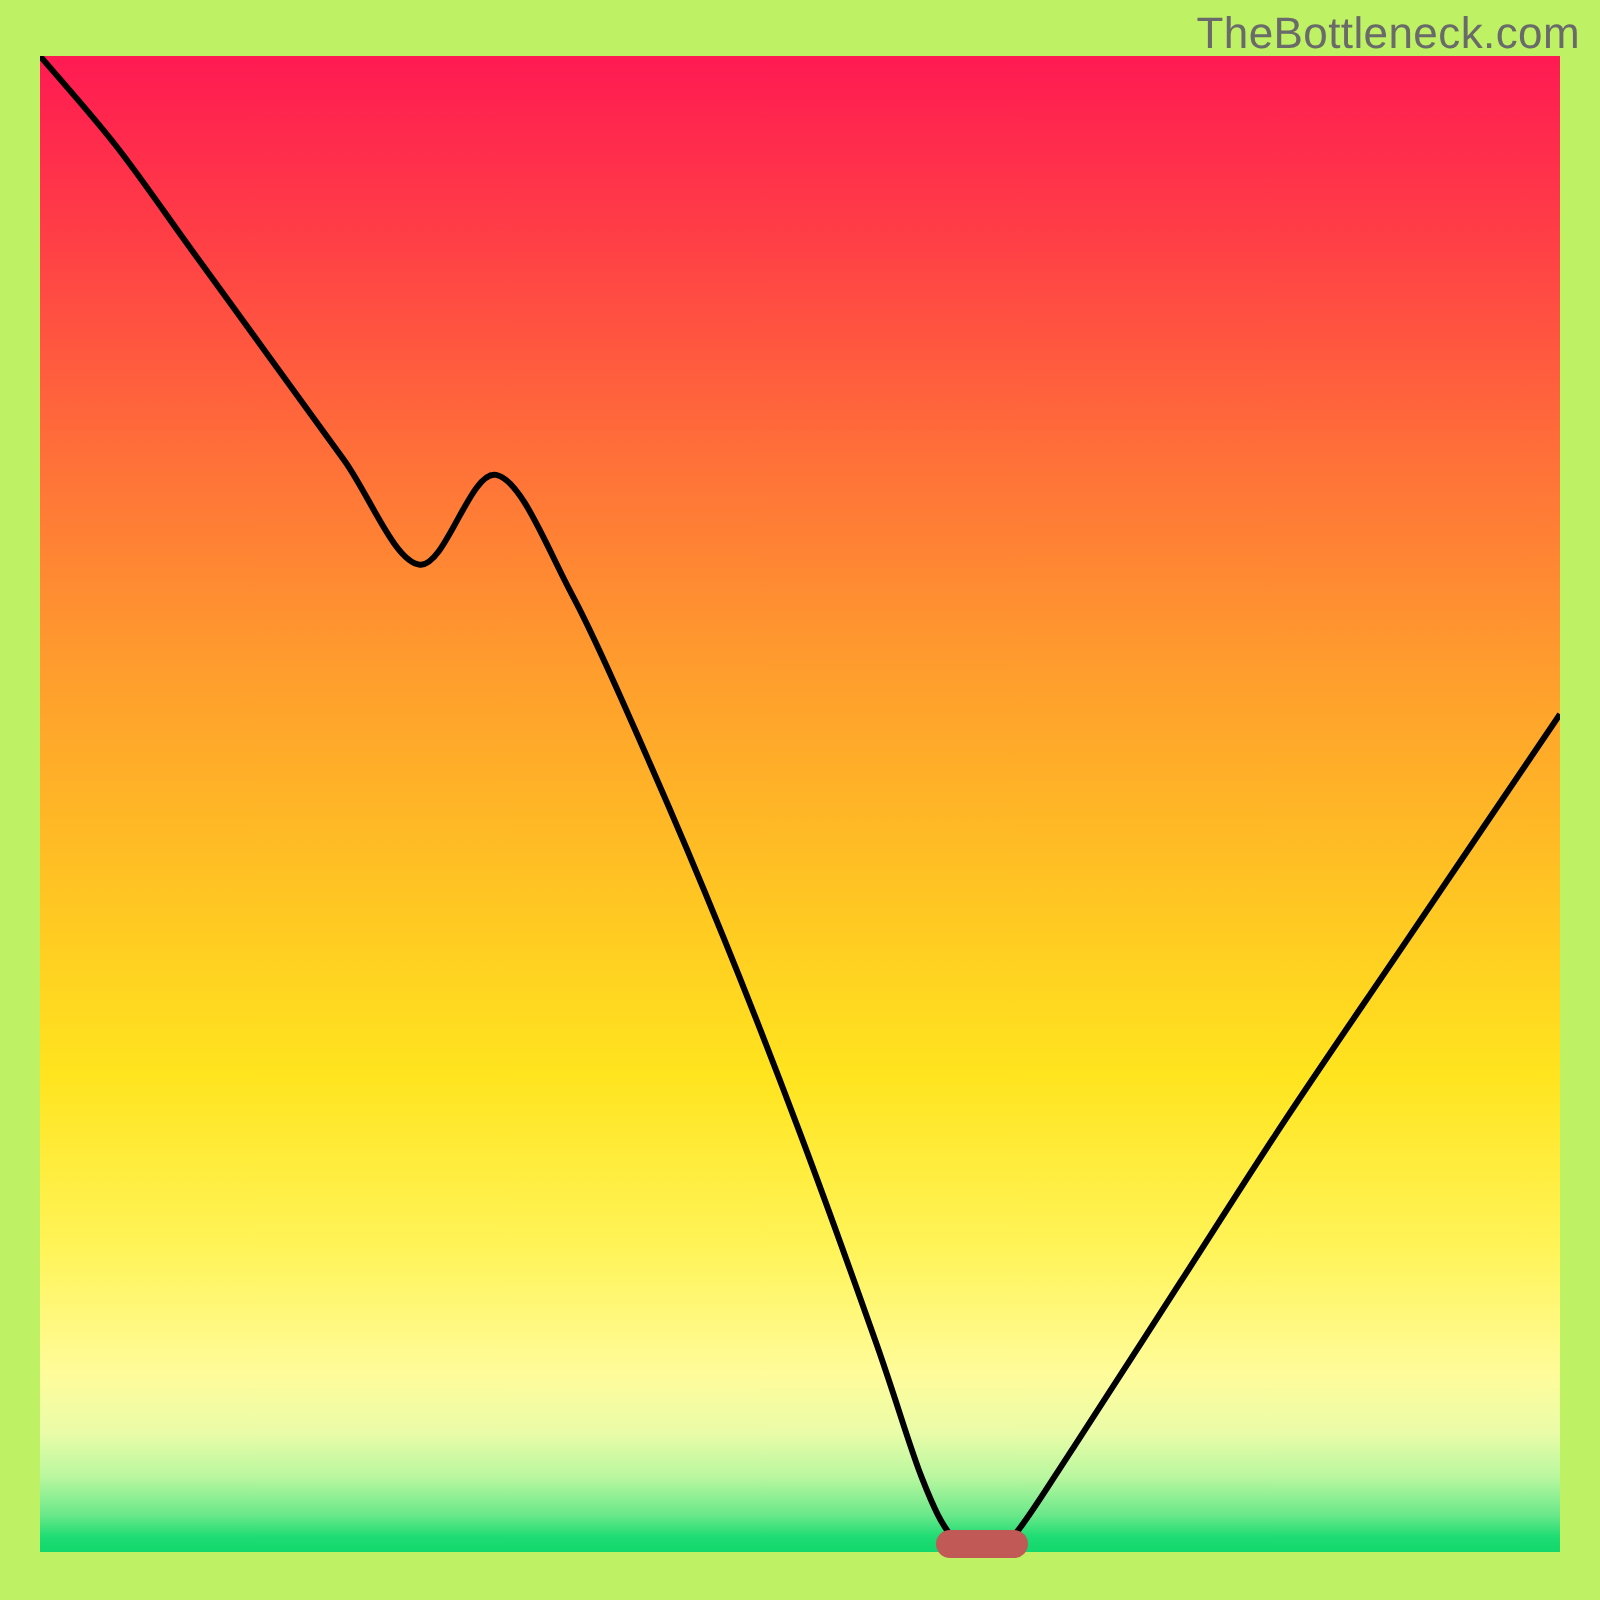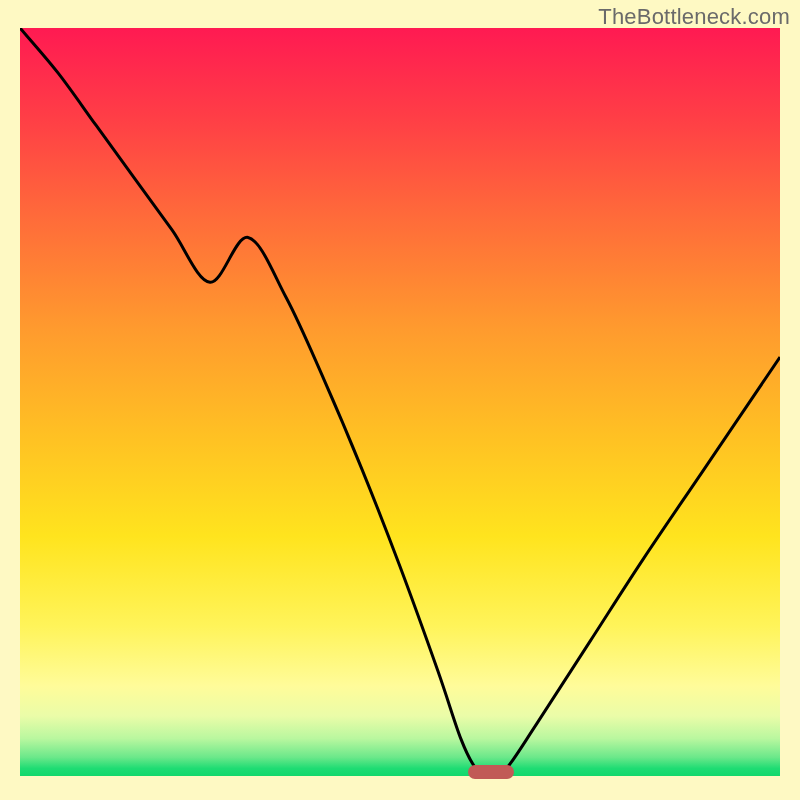--- a/index.html
+++ b/index.html
@@ -7,21 +7,21 @@
     padding: 0;
     width: 800px;
     height: 800px;
     background: #000;
     font-family: Arial, Helvetica, sans-serif;
   }
   .stage {
     position: relative;
     width: 800px;
     height: 800px;
-    background: #fef9c3;
+    background: #bef264;
   }
   .watermark {
     position: absolute;
     top: 4px;
     right: 10px;
     color: #6a6a6a;
     font-size: 22px;
     font-weight: 500;
     letter-spacing: 0.2px;
     user-select: none;

